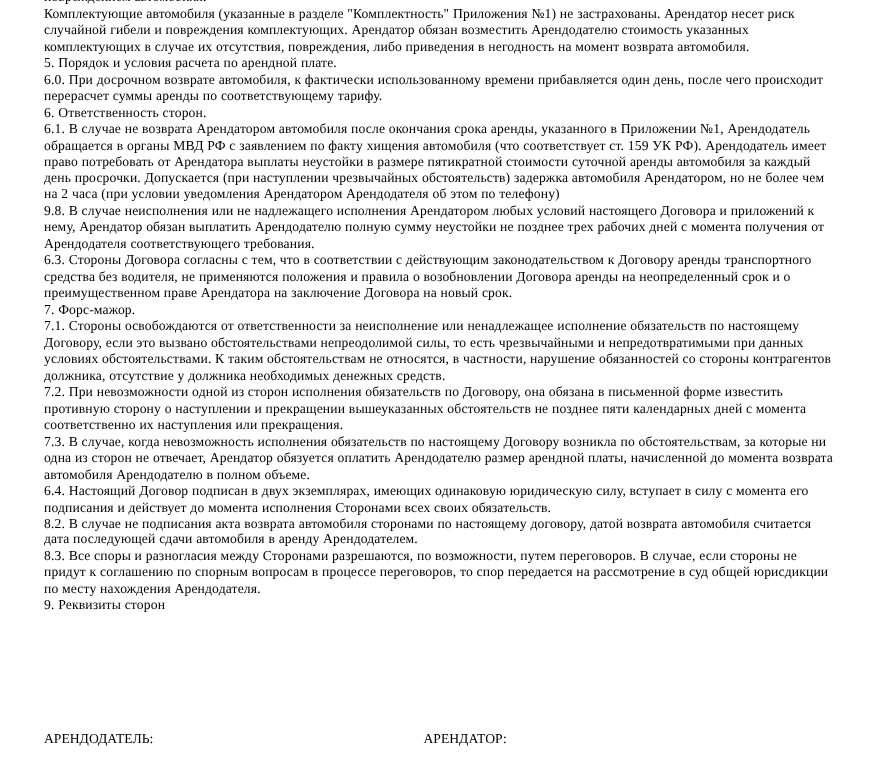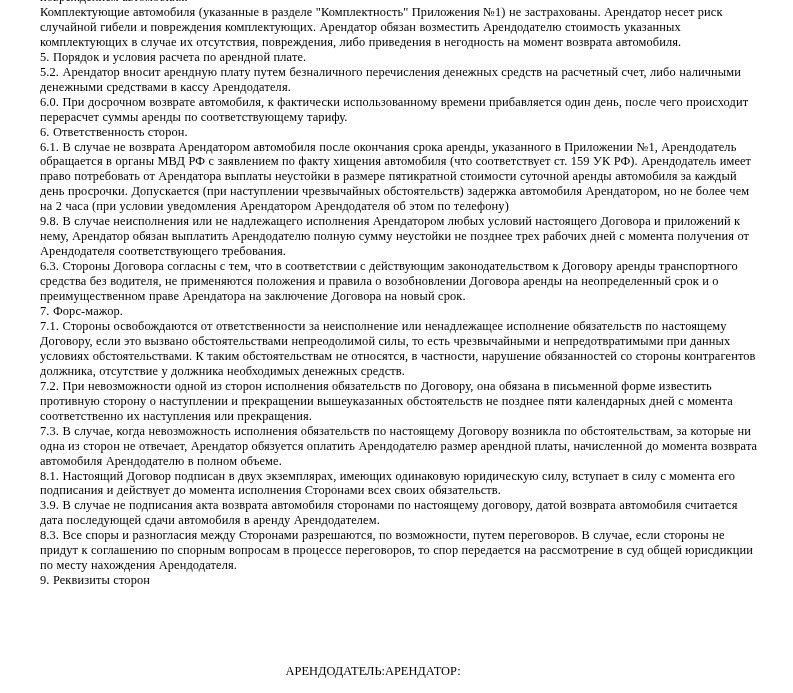--- a/index.html
+++ b/index.html
@@ -48,21 +48,20 @@
     display: block;
     color: #000;
   }
   .signature-block {
     position: absolute;
     left: 40px;
     top: 664px;
     width: 718px;
     font-size: 12.4px;
     line-height: 14.95px;
-    text-align: right;
   }
   .signature-row {
     display: flex;
     align-items: baseline;
   }
   .sig-landlord {
     width: 345px;
     flex: 0 0 345px;
     white-space: nowrap;
   }
@@ -78,44 +77,43 @@
 
   <div class="doc-body">
 
     <p class="para clipped-line">повреждением автомобиля.</p>
 
     <p class="para">Комплектующие автомобиля (указанные в разделе "Комплектность" Приложения №1) не застрахованы. Арендатор несет риск случайной гибели и повреждения комплектующих. Арендатор обязан возместить Арендодателю стоимость указанных комплектующих в случае их отсутствия, повреждения, либо приведения в негодность на момент возврата автомобиля.</p>
 
     <p class="para">5. Порядок и условия расчета по арендной плате.</p>
 
 
-    <p class="para">5.2. Арендатор вносит арендную плату путем безналичного перечисления денежных средств на расчетный счет, либо наличными денежными средствами в кассу Арендодателя.</p>
 
     <p class="para">6.0. При досрочном возврате автомобиля, к фактически использованному времени прибавляется один день, после чего происходит перерасчет суммы аренды по соответствующему тарифу.</p>
 
     <p class="para">6. Ответственность сторон.</p>
 
     <p class="para">6.1. В случае не возврата Арендатором автомобиля после окончания срока аренды, указанного в Приложении №1, Арендодатель обращается в органы МВД РФ с заявлением по факту хищения автомобиля (что соответствует ст. 159 УК РФ). Арендодатель имеет право потребовать от Арендатора выплаты неустойки в размере пятикратной стоимости суточной аренды автомобиля за каждый день просрочки. Допускается (при наступлении чрезвычайных обстоятельств) задержка автомобиля Арендатором, но не более чем на 2 часа (при условии уведомления Арендатором Арендодателя об этом по телефону)</p>
 
     <p class="para">9.8. В случае неисполнения или не надлежащего исполнения Арендатором любых условий настоящего Договора и приложений к нему, Арендатор обязан выплатить Арендодателю полную сумму неустойки не позднее трех рабочих дней с момента получения от Арендодателя соответствующего требования.</p>
 
     <p class="para">6.3. Стороны Договора согласны с тем, что в соответствии с действующим законодательством к Договору аренды транспортного средства без водителя, не применяются положения и правила о возобновлении Договора аренды на неопределенный срок и о преимущественном праве Арендатора на заключение Договора на новый срок.</p>
 
     <p class="para">7. Форс-мажор.</p>
 
     <p class="para">7.1. Стороны освобождаются от ответственности за неисполнение или ненадлежащее исполнение обязательств по настоящему Договору, если это вызвано обстоятельствами непреодолимой силы, то есть чрезвычайными и непредотвратимыми при данных условиях обстоятельствами. К таким обстоятельствам не относятся, в частности, нарушение обязанностей со стороны контрагентов должника, отсутствие у должника необходимых денежных средств.</p>
 
     <p class="para">7.2. При невозможности одной из сторон исполнения обязательств по Договору, она обязана в письменной форме известить противную сторону о наступлении и прекращении вышеуказанных обстоятельств не позднее пяти календарных дней с момента соответственно их наступления или прекращения.</p>
 
     <p class="para">7.3. В случае, когда невозможность исполнения обязательств по настоящему Договору возникла по обстоятельствам, за которые ни одна из сторон не отвечает, Арендатор обязуется оплатить Арендодателю размер арендной платы, начисленной до момента возврата автомобиля  Арендодателю в полном объеме.</p>
 
 
-    <p class="para">8.1. Настоящий Договор подписан в двух экземплярах, имеющих одинаковую юридическую силу, вступает в силу с момента его подписания и действует до момента исполнения Сторонами всех своих обязательств.</p>
+    <p class="para">6.4. Настоящий Договор подписан в двух экземплярах, имеющих одинаковую юридическую силу, вступает в силу с момента его подписания и действует до момента исполнения Сторонами всех своих обязательств.</p>
 
-    <p class="para">3.9. В случае не подписания акта возврата автомобиля сторонами по настоящему договору, датой возврата автомобиля считается дата последующей сдачи автомобиля в аренду Арендодателем.</p>
+    <p class="para">8.2. В случае не подписания акта возврата автомобиля сторонами по настоящему договору, датой возврата автомобиля считается дата последующей сдачи автомобиля в аренду Арендодателем.</p>
 
     <p class="para">8.3. Все споры и разногласия между Сторонами разрешаются, по возможности, путем переговоров. В случае, если стороны не придут к соглашению по спорным вопросам в процессе переговоров, то спор передается на рассмотрение в суд общей юрисдикции по месту нахождения Арендодателя.</p>
 
     <p class="para">9. Реквизиты сторон</p>
 
   </div>
 
   <div class="signature-block">
     <div class="signature-row">
       <span class="sig-landlord">АРЕНДОДАТЕЛЬ:</span>

